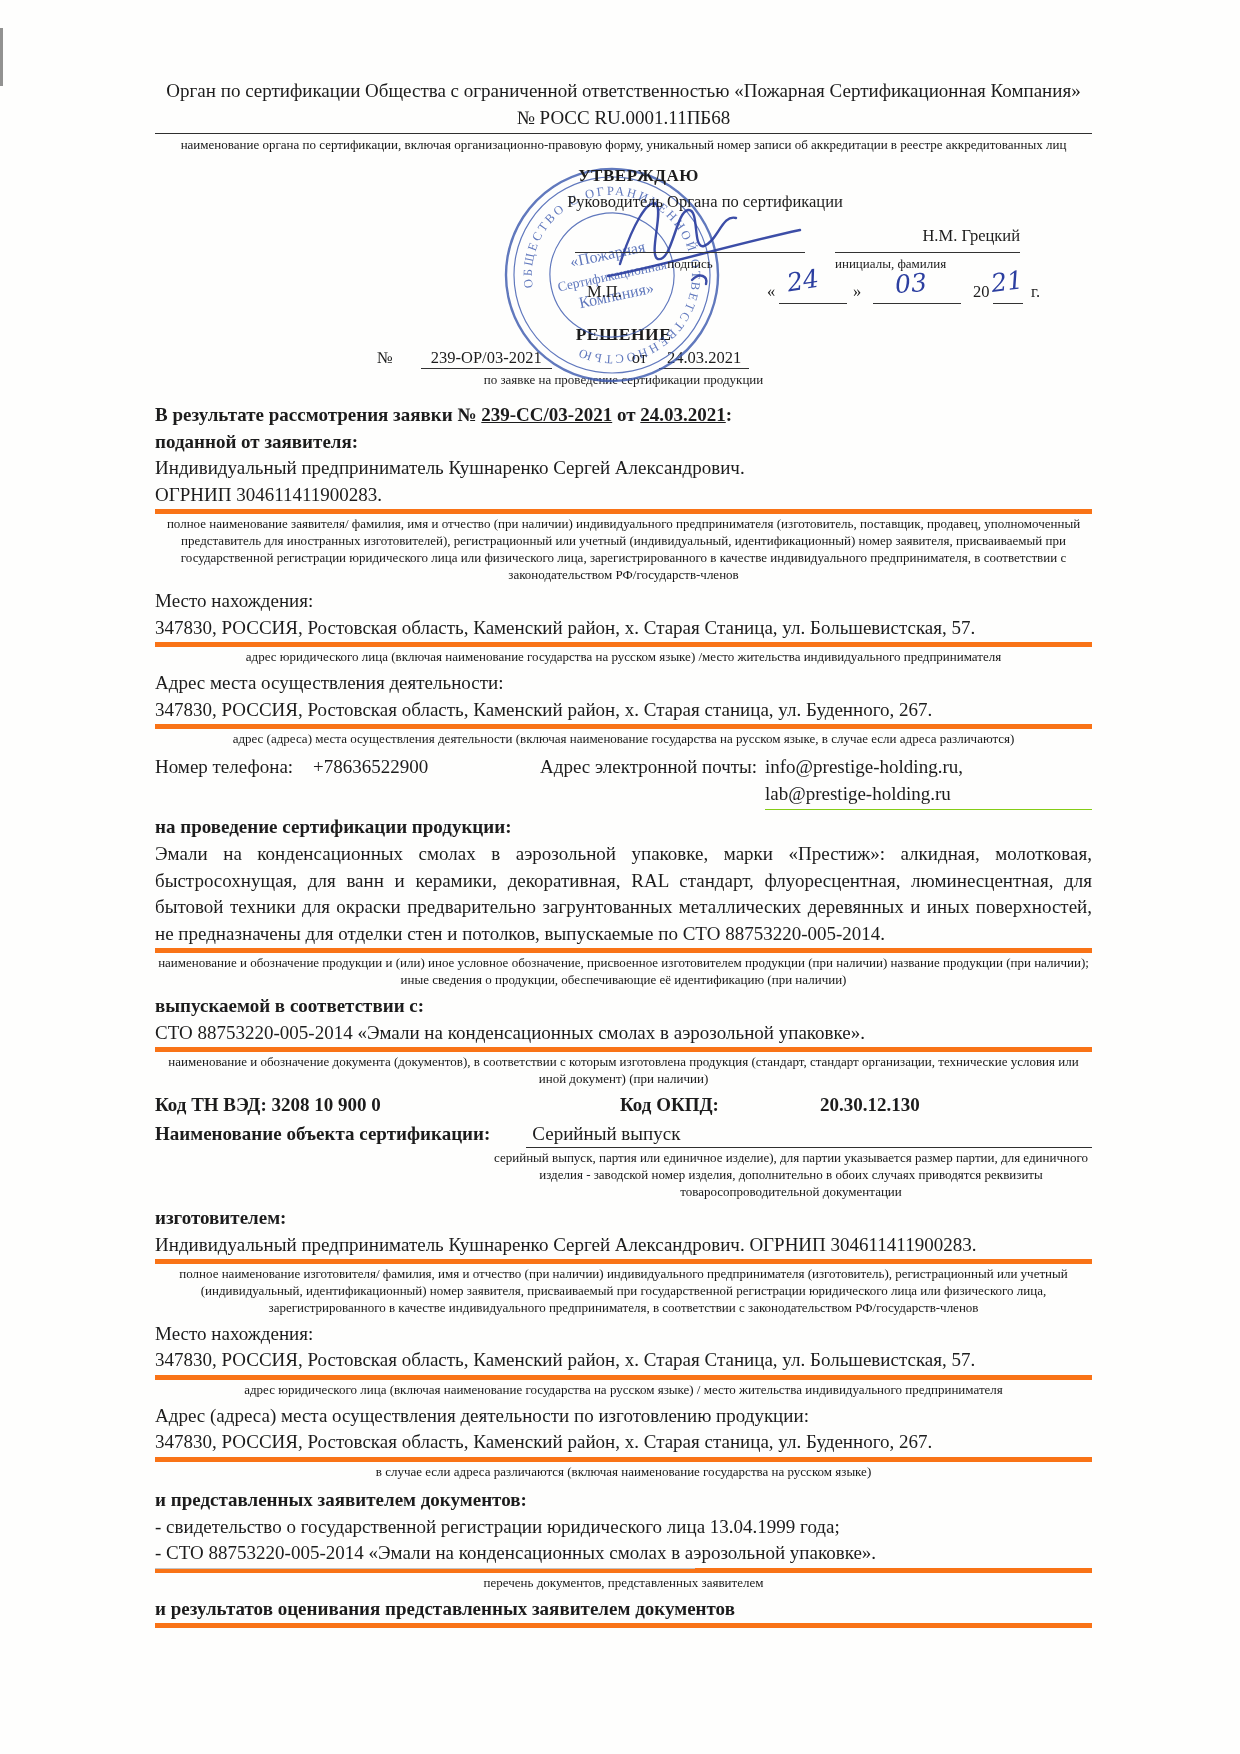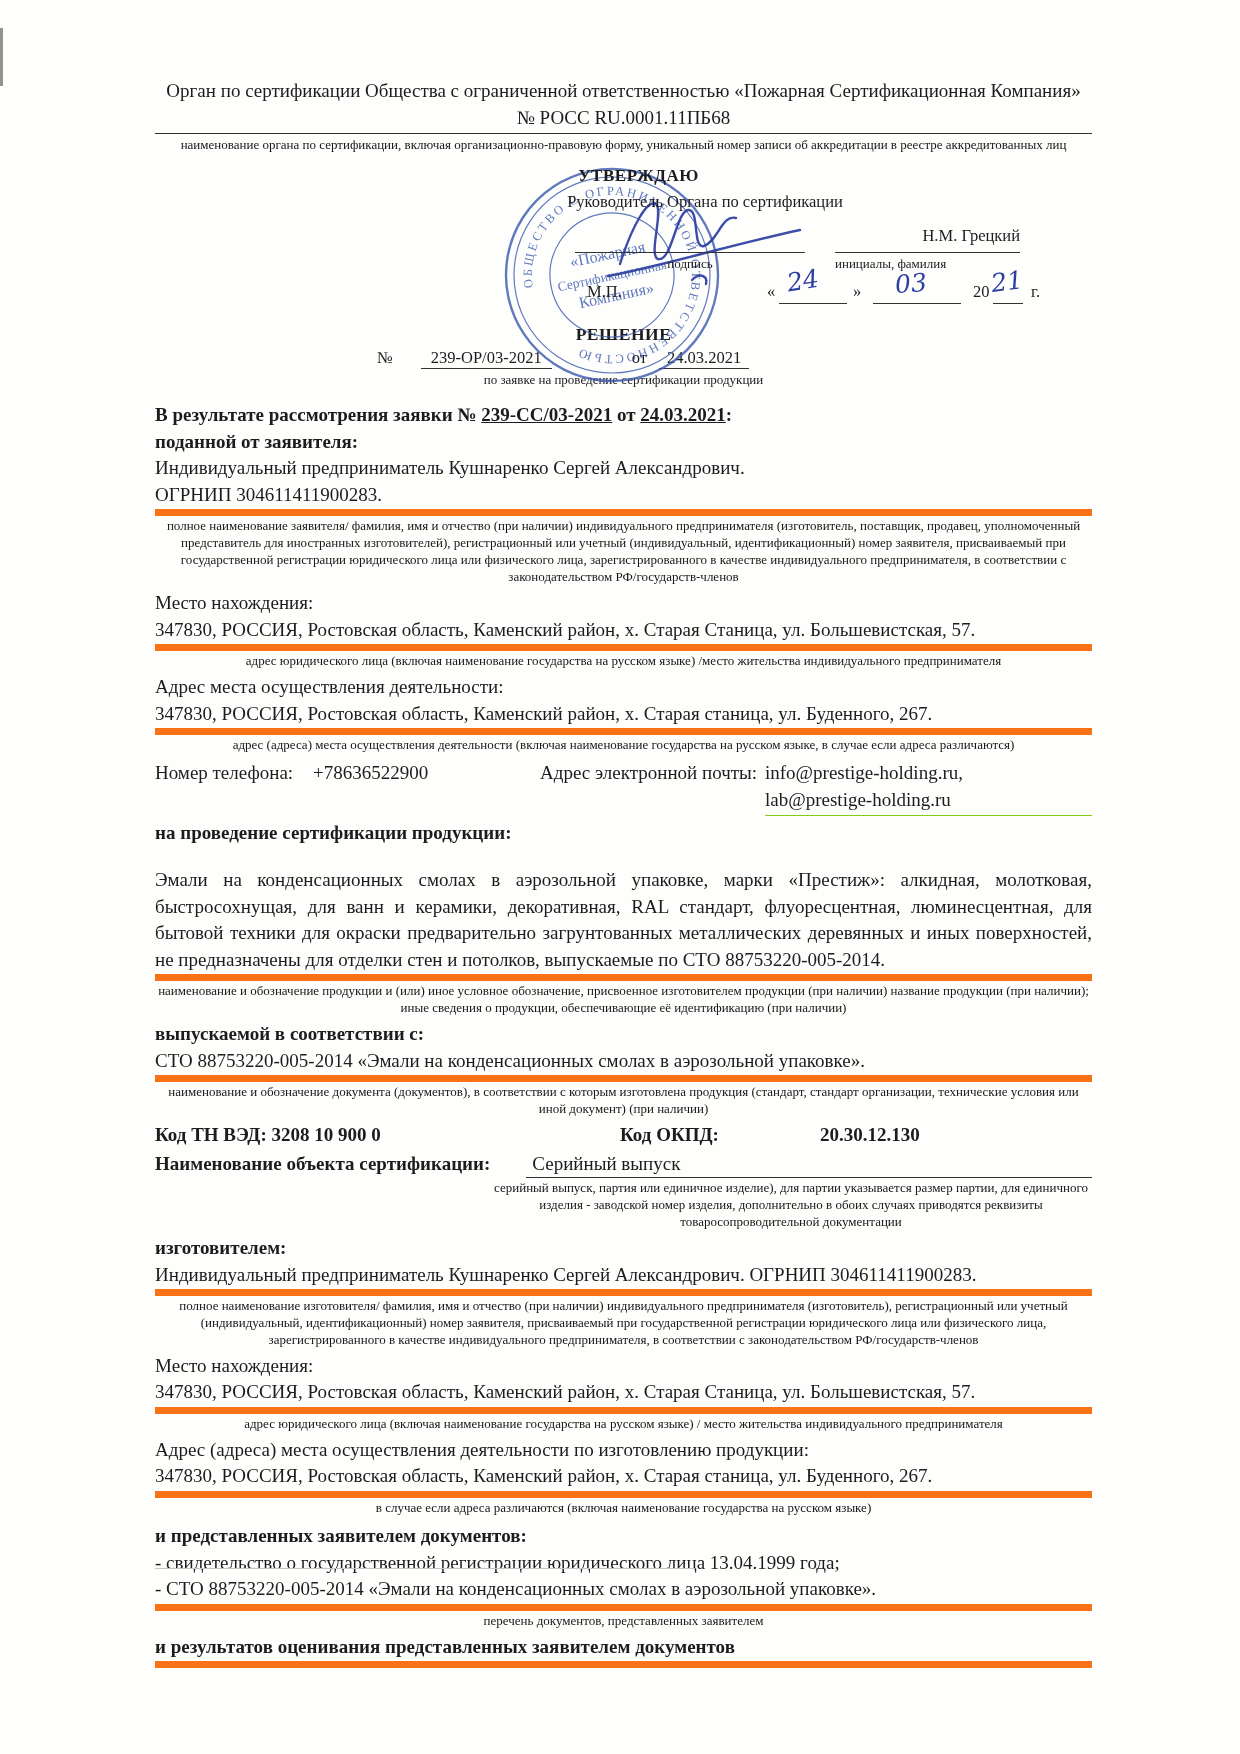--- a/index.html
+++ b/index.html
@@ -3,23 +3,23 @@
 <meta charset="utf-8">
 <style>
   * { margin:0; padding:0; box-sizing:border-box; }
   html,body { background:#ffffff; }
   body { width:1240px; height:1754px; font-family:"Liberation Serif", serif; color:#1c1c1c; }
   .page { position:relative; width:1240px; height:1754px; background:#fefefd; overflow:hidden; }
   .content { padding:78px 148px 0 155px; }
   .main { font-size:19px; line-height:1.4; }
   .b { font-weight:bold; }
   .c { text-align:center; }
-  .j { text-align:justify;margin-top:20px; }
+  .j { text-align:justify; }
   .cap { font-size:13px; line-height:1.3; text-align:center; color:#161616; }
-  .rule { border-bottom:7px solid #f97316; padding-bottom:1px; }
+  .rule { border-bottom:5px solid #f97316; padding-bottom:1px; }
   .iu { text-decoration:underline; }
   .mt2{margin-top:2px;} .mt4{margin-top:4px;} .mt6{margin-top:6px;}
 
   
   .hdr-rule { border-bottom:1px solid #2f2f2f; margin-top:2px; }
   .hdr-caption { margin-top:3px; }
 
   
   .approval { position:relative; height:152px; margin-top:12px; font-size:16.5px; }
   .approval .abs { position:absolute; }

